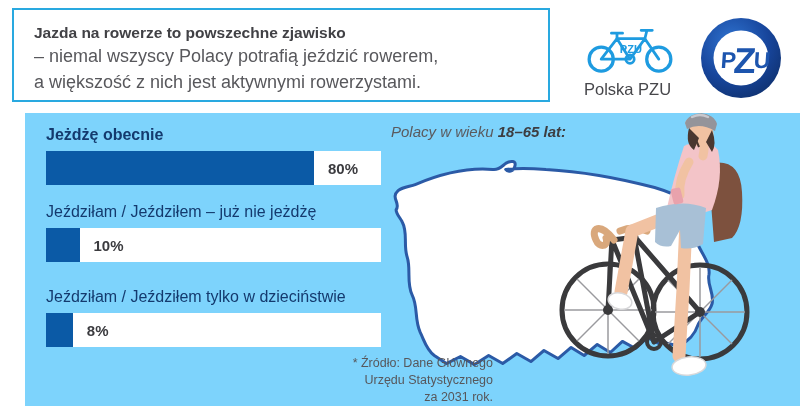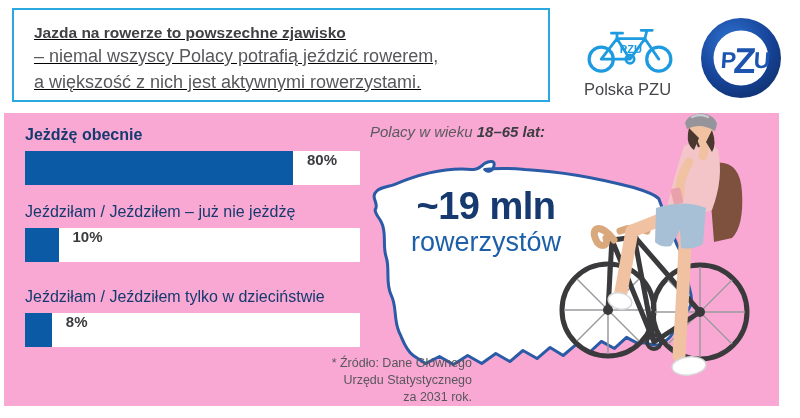--- a/index.html
+++ b/index.html
@@ -7,40 +7,39 @@
   .stage {
     position:relative; width:800px; height:418px; overflow:hidden;
     background:#ffffff;
     font-family:"Liberation Sans", sans-serif;
   }
   
   .info-box {
     position:absolute; left:12px; top:8px; width:538px; height:94px;
     background:#ffffff; border:2px solid #29A9E0;
     padding:12px 14px 12px 20px;
-    text-decoration:underline;
   }
   .info-title { font-size:15.5px; font-weight:bold; color:#414145; line-height:1.42; }
   .info-line  { font-size:18px; color:#58585C; line-height:1.42; }
   .rw-logo { position:absolute; left:584px; top:22px; width:122px; }
   .rw-text { font-size:16.5px; color:#47474B; line-height:1.26; margin-top:1px; }
   .pzu-badge { position:absolute; left:699px; top:16px; width:84px; height:84px; }
   
   .panel {
-    position:absolute; left:4px; top:113px; width:775px; height:293px;
-    background:#f9a8d4;
+    position:absolute; left:25px; top:113px; width:775px; height:293px;
+    background:#7dd3fc;
   }
   .bar-label {
     position:absolute; left:21px; width:340px;
     font-size:16px; color:#143A6E; white-space:nowrap;
   }
   .bar-label.bold { font-weight:bold; }
   .bar-track {
     position:absolute; left:21px; width:335px; height:34px;
-    background:#ffffff; display:flex; align-items:flex-start;
+    background:#ffffff; display:flex; align-items:center;
   }
   .bar-fill { height:100%; background:#0B5AA6; flex:none; }
   .bar-value {
     margin-left:14px; font-size:15px; font-weight:bold; color:#3B3B3F;
     white-space:nowrap;
   }
   .age-block { position:absolute; left:366px; top:8px; width:230px; font-size:15px; line-height:1.5;font-style:italic; }
   .age-prefix { color:#5A5A5E; }
   .age-bold { color:#3D3D41; font-weight:bold; }
   .map-svg { position:absolute; left:354px; top:44px; width:348px; height:218px; }
@@ -137,24 +136,20 @@
         C 329,154 320,159 317,167 C 314,176 307,183 300,186
         C 293,189 286,182 278,185
         L 267,179 L 255,190 L 242,183 L 230,194 L 217,186 L 204,197
         L 191,189 L 178,200 L 164,192 L 151,203 L 137,195 L 123,205
         L 109,197 L 95,206 L 81,198 L 67,205 L 55,197
         C 47,191 45,182 41,174 C 35,161 39,149 33,137
         C 27,125 32,111 28,99 C 24,87 29,75 23,64
         C 21,60 17,56 17,52 Z" fill="#ffffff" stroke="#2B5AA6" stroke-width="3" stroke-linejoin="round"></path>
     </svg>
 
-    <div class="map-caption">
-      <div class="stat-value">~19 mln</div>
-      <div class="stat-label">rowerzystów</div>
-    </div>
 
     <div class="footnote">
       <div>* Źródło: Dane Głównego</div>
       <div>Urzędu Statystycznego</div>
       <div>za 2031 rok.</div>
     </div>
   </div>
 
   <svg class="illus" viewBox="0 0 240 296">
     <g>

